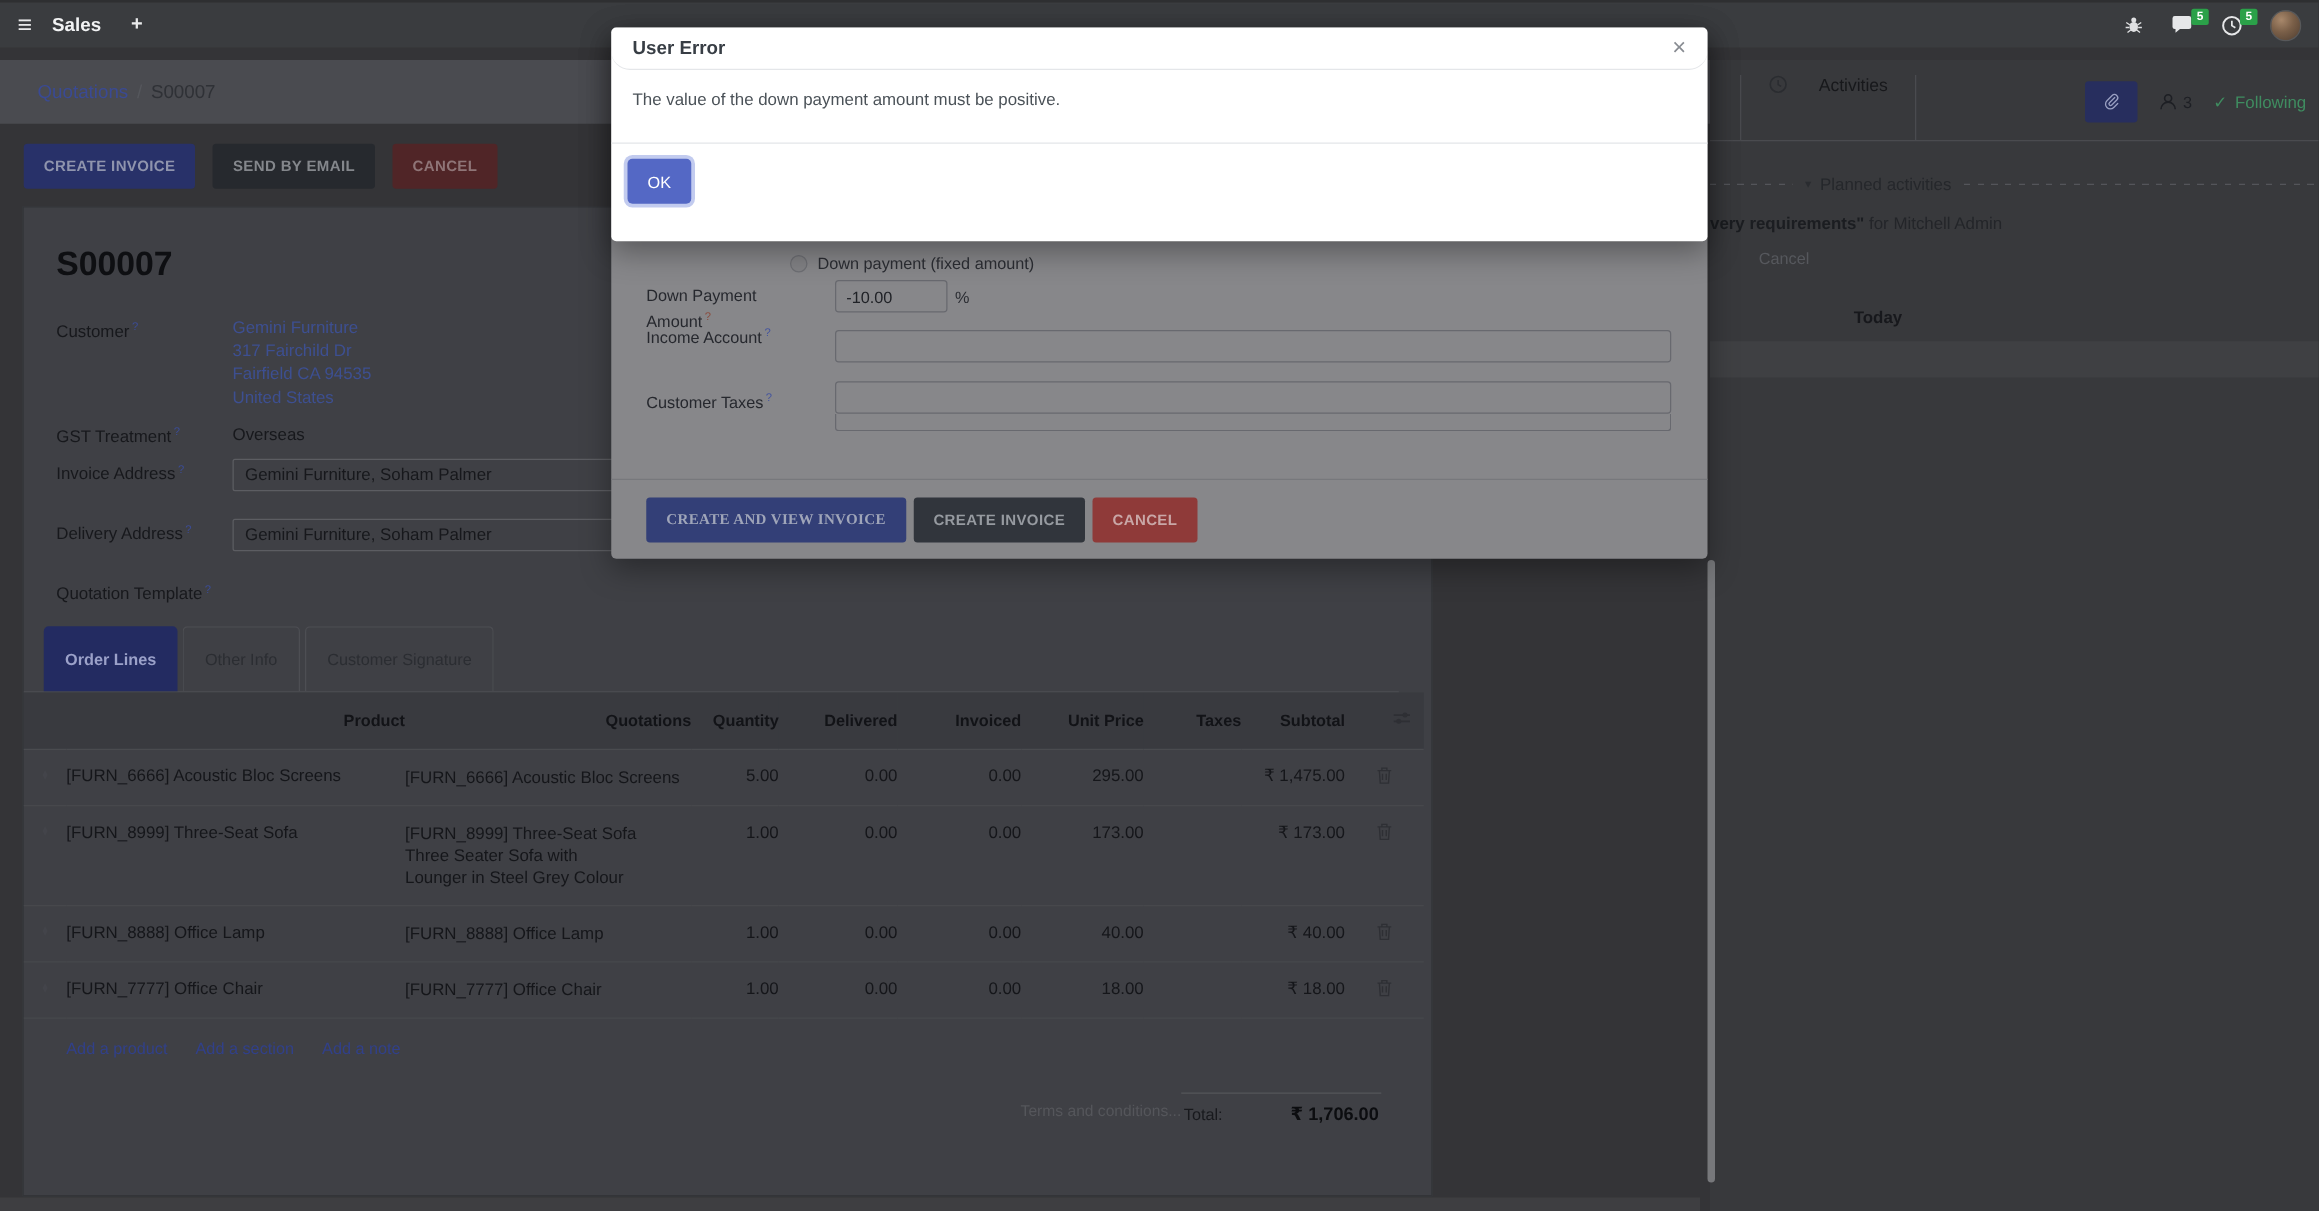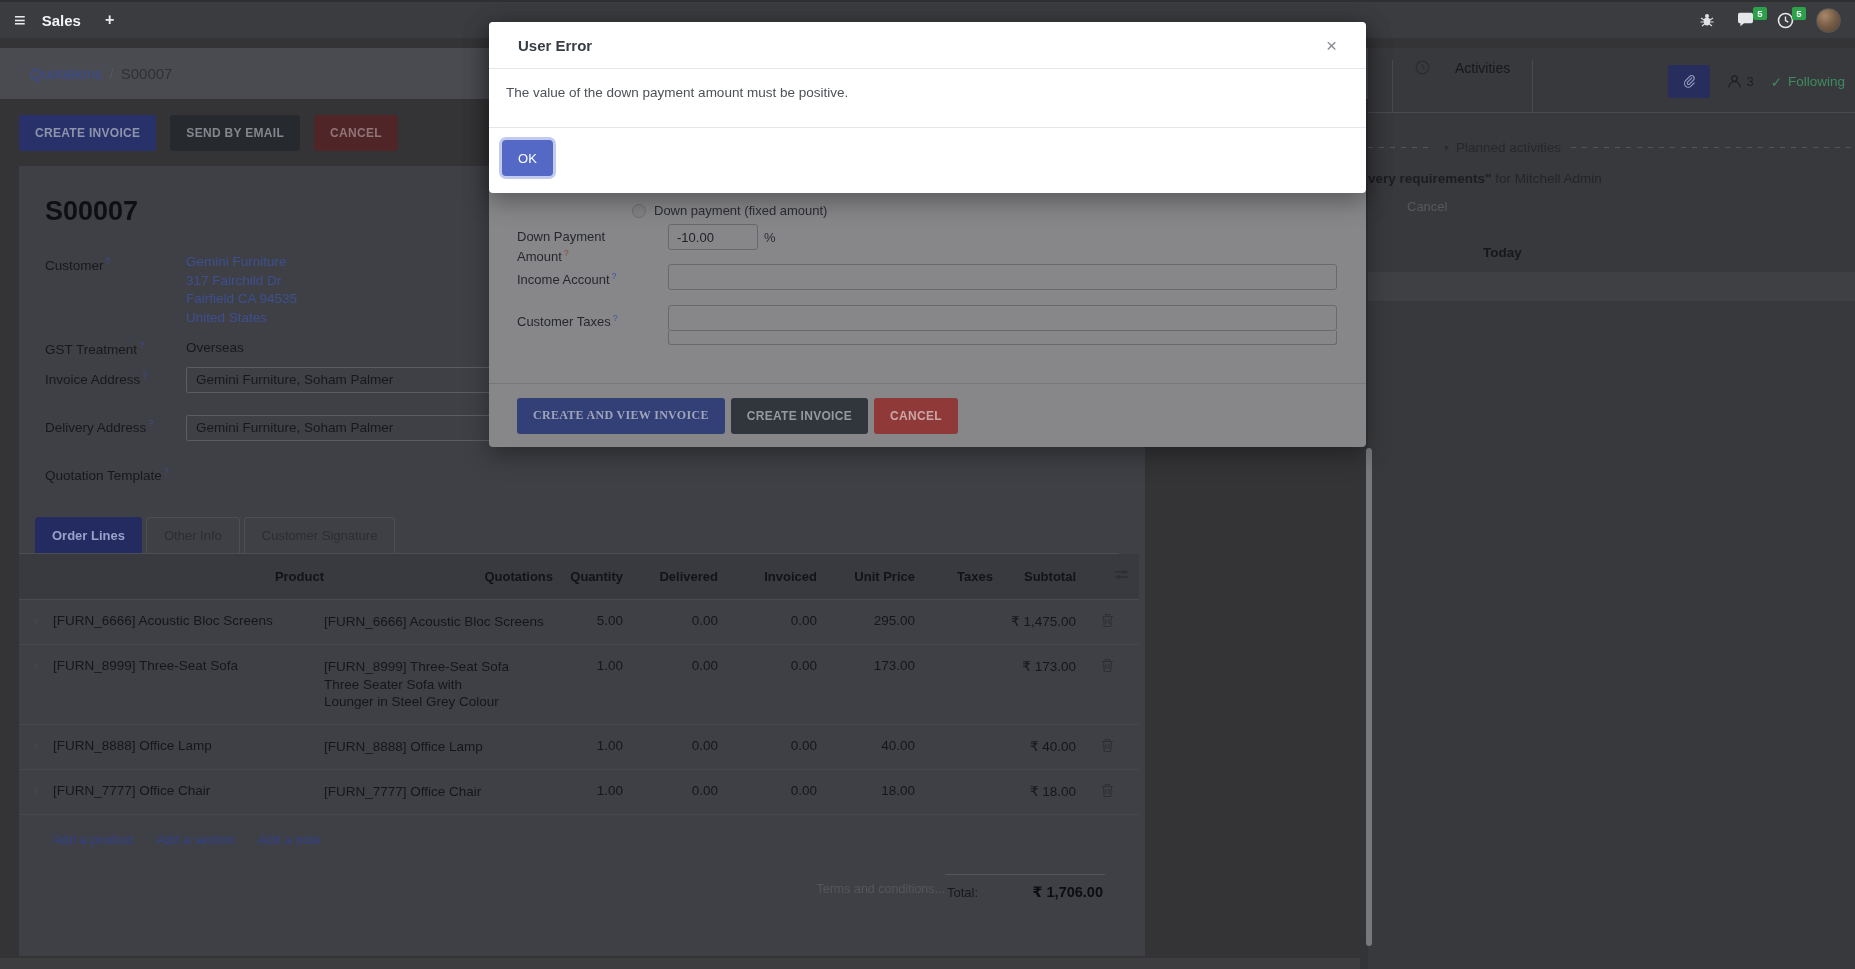--- a/index.html
+++ b/index.html
@@ -37,21 +37,21 @@
   .flabel { width:141px; color:#17181c; font-size:13.5px; flex:none; padding-top:3px;}
   .sup-q { font-size:9px; color:#3c4c96; vertical-align:super; margin-left:2px; }
   .fvalue { font-size:13.5px; color:#17181c; padding-top:3px;}
   .link-line { color:#3d4f91; line-height:18.5px; font-size:13.5px; }
   .o-input { background:transparent; border:1px solid #5c5d62; border-radius:2px; height:26px; width:331px; color:#17181c; font-size:13.5px; padding:0 9px; font-family:inherit; }
   .frow.gap { margin-bottom:22px; }
 
   
   .tabs { display:flex; align-items:flex-end; gap:4px; margin:34px 0 0 16px; height:37px; }
   .tabs-wrap { border-bottom:1px solid #4d4e53; margin-right:26px; }
-  .tab { height:36px; display:inline-flex; align-items:center; padding:0 17px; font-size:13px; border-radius:4px 4px 0 0; cursor:pointer; }
+  .tab { height:52px; display:inline-flex; align-items:center; padding:0 17px; font-size:13px; border-radius:4px 4px 0 0; cursor:pointer; }
   .tab.active { background:#232b61; color:#9ba1c9; font-weight:600; }
   .tab.plain { color:#2b2d32; border:1px solid #4d4e53; border-bottom:none; background:transparent; }
 
   
   table.olines { border-collapse:collapse; width:1102px; margin-left:0; table-layout:fixed; }
   .olines th { background:#393a3f; color:#121317; font-size:13px; font-weight:600; text-align:right; padding:14px 0; border-bottom:1px solid #4a4b4f; }
   .olines td { font-size:13.5px; color:#15161a; padding:13px 0; border-bottom:1px solid #47484c; vertical-align:top; }
   .olines .num { text-align:right; }
   .olines .desc { white-space:pre-line; line-height:17.5px; }
   .olines .handle { color:#43444a; font-size:7px; line-height:4px; text-align:center; padding-top:17px; cursor:grab;}
@@ -97,21 +97,21 @@
   .pm-suffix { position:absolute; font-size:13px; color:#2b2d33; }
   .pm-footer { position:absolute; left:0; bottom:0; width:100%; height:64px; border-top:1px solid #77787c; display:flex; align-items:center; padding-left:28px; gap:6px; }
   .btn-m-primary { background:#333f77; color:#9fa5b9;font-family:Liberation Serif, serif; }
   .btn-m-dark { background:#31353c; color:#969aa0; }
   .btn-m-danger { background:#8f3a39; color:#c9a7a7; }
   .sup-q.warn { color:#8b4c3e; } .sup-q.blue { color:#44549e; }
   .taxes-ext { position:absolute; left:179px; top:309px; width:669px; height:14px; border:1px solid #68696f; border-top:none; border-radius:0 0 3px 3px; }
 
   
   .error-modal { left:489px; top:22px; width:877px; height:171px; background:#ffffff; z-index:20; }
-  .em-header { height:47px; border-bottom:1px solid #e4e6e9; display:flex; align-items:center; justify-content:space-between; padding:0 29px; }
+  .em-header { height:34px; border-bottom:1px solid #e4e6e9; display:flex; align-items:center; justify-content:space-between; padding:0 17px;border-radius:15px; }
   .em-title { font-size:15px; font-weight:700; color:#383e45; }
   .em-close { color:#888c92; font-size:19px; background:none; border:none; cursor:pointer; line-height:1; font-family:inherit;}
   .em-body { height:59px; border-bottom:1px solid #e4e6e9; padding:16px 17px; font-size:13.5px; color:#4b5258; }
   .em-footer { padding:12px 13px; }
   .btn-ok { background:#5468c5; color:#fff; border:none; border-radius:4px; height:36px; min-width:51px; font-size:13px; cursor:pointer; box-shadow:0 0 0 3px rgba(120,140,220,.45); font-family:inherit;}
 
   svg { display:block; }
 </style>
 </head>
 <body>
@@ -365,21 +365,21 @@
 <div class="modal payment-modal">
   <div class="pm-radio">
     <span class="radio-circle"></span>
     <span>Down payment (fixed amount)</span>
   </div>
 
   <span class="pm-label" style="top:206px;"><span>Down Payment Amount</span><span class="sup-q warn">?</span></span>
   <input class="pm-input" style="left: 179px; top: 202px; width: 90px;" value="-10.00">
   <span class="pm-suffix" style="left:275px; top:208px;">%</span>
 
-  <span class="pm-label" style="top:246px;"><span>Income Account</span><span class="sup-q blue">?</span></span>
+  <span class="pm-label" style="top:236px;"><span>Income Account</span><span class="sup-q blue">?</span></span>
   <input class="pm-input" style="left: 179px; top: 242px; width: 669px;" value="">
 
   <span class="pm-label" style="top:288px;"><span>Customer Taxes</span><span class="sup-q blue">?</span></span>
   <input class="pm-input" style="left: 179px; top: 283px; width: 669px;" value="">
   <div class="taxes-ext"></div>
 
   <div class="pm-footer">
     <button class="btn btn-m-primary">CREATE AND VIEW INVOICE</button>
     <button class="btn btn-m-dark">CREATE INVOICE</button>
     <button class="btn btn-m-danger">CANCEL</button>

